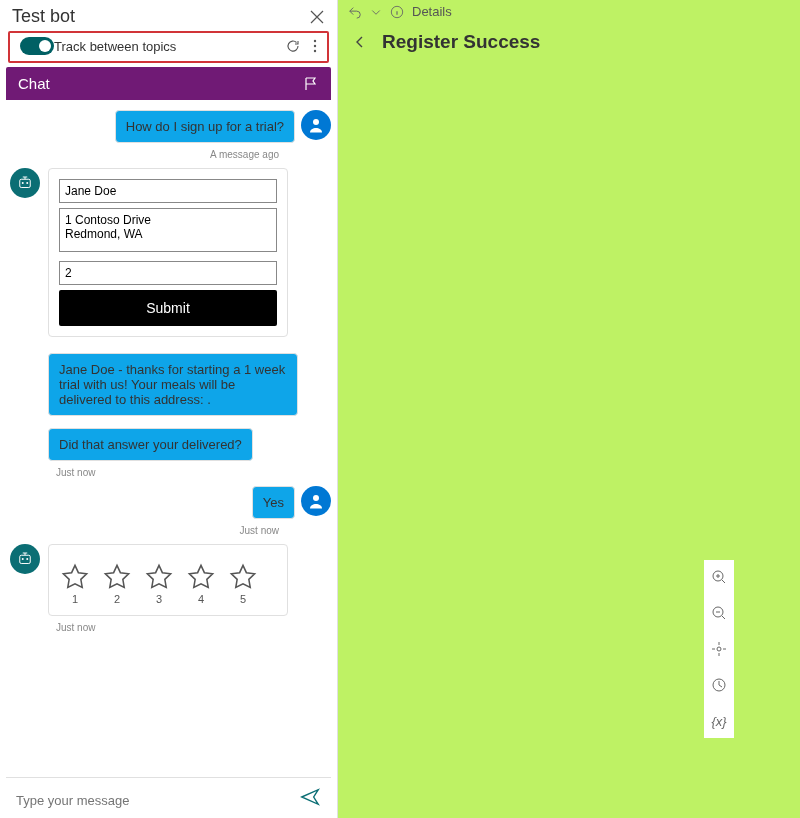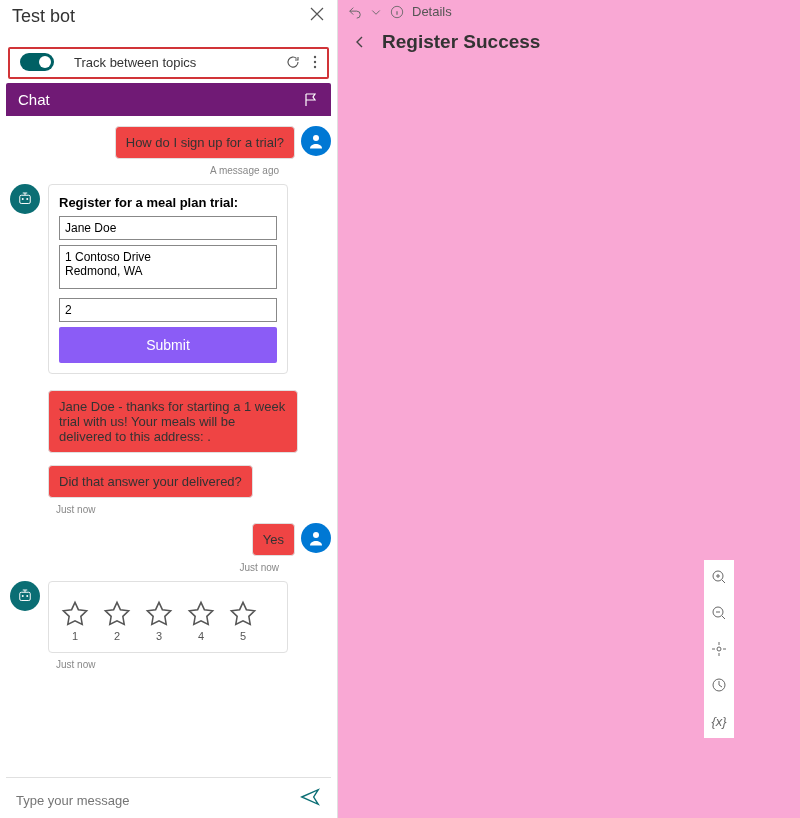--- a/index.html
+++ b/index.html
@@ -1,50 +1,50 @@
 <!DOCTYPE html>
 <html><head>
 <meta charset="utf-8">
 <style>
 * { box-sizing: border-box; margin: 0; padding: 0; font-family: 'Segoe UI', Arial, sans-serif; }
 body { display: flex; width: 800px; height: 818px; background: #fff; overflow: hidden; }
 
 .left-panel { width: 338px; height: 100%; display: flex; flex-direction: column; border-right: 1px solid #e0e0e0; }
-.tb-header { display: flex; justify-content: space-between; padding: 6px 12px 20px 12px; gap: 32px; }
+.tb-header { display: flex; align-items: center; justify-content: space-between; padding: 6px 12px 4px 12px; gap: 32px; }
 .tb-title { font-size: 18px; font-weight: 400; color: #333; }
 .tb-close { cursor: pointer; color: #555; }
 .tb-controls { display: flex; align-items: center; justify-content: space-between; padding: 4px 10px 6px 10px; border: 2px solid #d13438; border-radius: 2px; margin: 0 8px 4px 8px; }
-.tb-toggle-row { display: flex; align-items: center; gap: 20px; }
+.tb-toggle-row { display: flex; align-items: center; gap: 0; }
 .toggle { width: 34px; height: 18px; border-radius: 10px; background: #006064; position: relative; cursor: pointer; }
 .toggle::after { content: ""; position: absolute; width: 12px; height: 12px; background: #fff; border-radius: 50%; top: 3px; right: 3px; }
 .tb-toggle-label { font-size: 13px; color: #333; }
 .tb-actions { display: flex; align-items: center; gap: 12px; color: #555; }
 .chat-header { background: #701a75; color: #fff; display: flex; justify-content: space-between; align-items: center; padding: 8px 12px; font-size: 15px; margin: 0 6px; border-radius: 2px 2px 0 0; }
 .chat-body { flex: 1; overflow-y: auto; padding: 10px 6px 0 6px; background: #fff; }
 .msg-row { display: flex; margin-bottom: 6px; align-items: flex-start; }
 .msg-row.right { justify-content: flex-end; }
-.bubble { border: 1px solid #e0e0e0; border-radius: 4px; padding: 8px 10px; background: #ef4444; font-size: 13px; color: #333; max-width: 240px; }
+.bubble { border: 1px solid #e0e0e0; border-radius: 4px; padding: 8px 10px; background: #0ea5e9; font-size: 13px; color: #333; max-width: 240px; }
 .avatar-user { width: 30px; height: 30px; border-radius: 50%; background: #0078d4; display: flex; align-items: center; justify-content: center; margin-left: 6px; flex-shrink: 0; }
 .avatar-bot { width: 30px; height: 30px; border-radius: 50%; background: #0b6e74; display: flex; align-items: center; justify-content: center; margin-right: 8px; flex-shrink: 0; margin-left: 4px; }
 .timestamp { font-size: 10px; color: #888; margin: 0 8px 8px 0; }
 .timestamp.right { text-align: right; padding-right: 44px; }
 .timestamp.left { padding-left: 50px; }
 .card { border: 1px solid #e0e0e0; border-radius: 4px; padding: 10px; background: #fff; width: 240px; }
 .card-title { font-weight: 600; font-size: 13px; margin-bottom: 6px; }
 .card input, .card textarea { width: 100%; border: 1px solid #888; font-size: 12px; padding: 4px 5px; margin-bottom: 5px; font-family: inherit; resize: none; }
 .card textarea { height: 44px; }
-.submit-btn { width: 100%; background: #8b5cf6; color: #fff; border: none; padding: 10px; font-size: 14px; cursor: pointer; border-radius: 2px; }
+.submit-btn { width: 100%; background: #000000; color: #fff; border: none; padding: 10px; font-size: 14px; cursor: pointer; border-radius: 2px; }
 .stars-row { display: flex; gap: 14px; margin-top: 8px; padding-left: 2px; }
 .star-col { display: flex; flex-direction: column; align-items: center; cursor: pointer; }
 .star-col span { font-size: 11px; color: #555; margin-top: 2px; }
 .chat-input-row { display: flex; align-items: flex-end; border-top: 1px solid #e0e0e0; padding: 8px 10px; margin: 2px 6px; }
 .chat-input { flex: 1; border: none; outline: none; font-size: 13px; color: #888; }
 .send-ic { color: #0b6e74; cursor: pointer; }
 
-.right-panel { flex: 1; position: relative; background: #f9a8d4; }
+.right-panel { flex: 1; position: relative; background: #bef264; }
 .rp-top { display: flex; align-items: center; padding: 4px 10px; gap: 8px; color: #555; font-size: 13px; }
 .rp-header { display: flex; align-items: center; padding: 8px 14px; gap: 14px; }
 .rp-header-title { font-size: 19px; font-weight: 600; color: #333; }
 .canvas { position: relative; height: 720px; overflow: hidden; }
 .zoom-rail { position: absolute; left: 366px; top: 560px; display: flex; flex-direction: column; gap: 14px; color: #666; background: #fff; padding: 6px 4px; }
 .zoom-rail div { cursor: pointer; width: 22px; height: 22px; display: flex; align-items: center; justify-content: center; }
 svg { display: block; }
 </style>
 </head>
 <body>
@@ -104,21 +104,20 @@
     <div class="msg-row">
       <div class="avatar-bot">
           <svg width="18" height="18" viewBox="0 0 24 24">
             <rect x="5" y="7" width="14" height="11" rx="2" stroke="#fff" stroke-width="1.3" fill="none"></rect>
             <circle cx="9" cy="12" r="1.3" fill="#fff"></circle>
             <circle cx="15" cy="12" r="1.3" fill="#fff"></circle>
             <path d="M12 4v3M9 4h6" stroke="#fff" stroke-width="1.3"></path>
           </svg>
         </div>
       <div class="card">
-        <div class="card-title">Register for a meal plan trial:</div>
         <input value="Jane Doe" style="">
         <textarea style="">1 Contoso Drive
 Redmond, WA</textarea>
         <input value="2" style="">
         <button class="submit-btn">Submit</button>
       </div>
     </div>
 
     <div style="height:10px"></div>
     <div class="msg-row">

